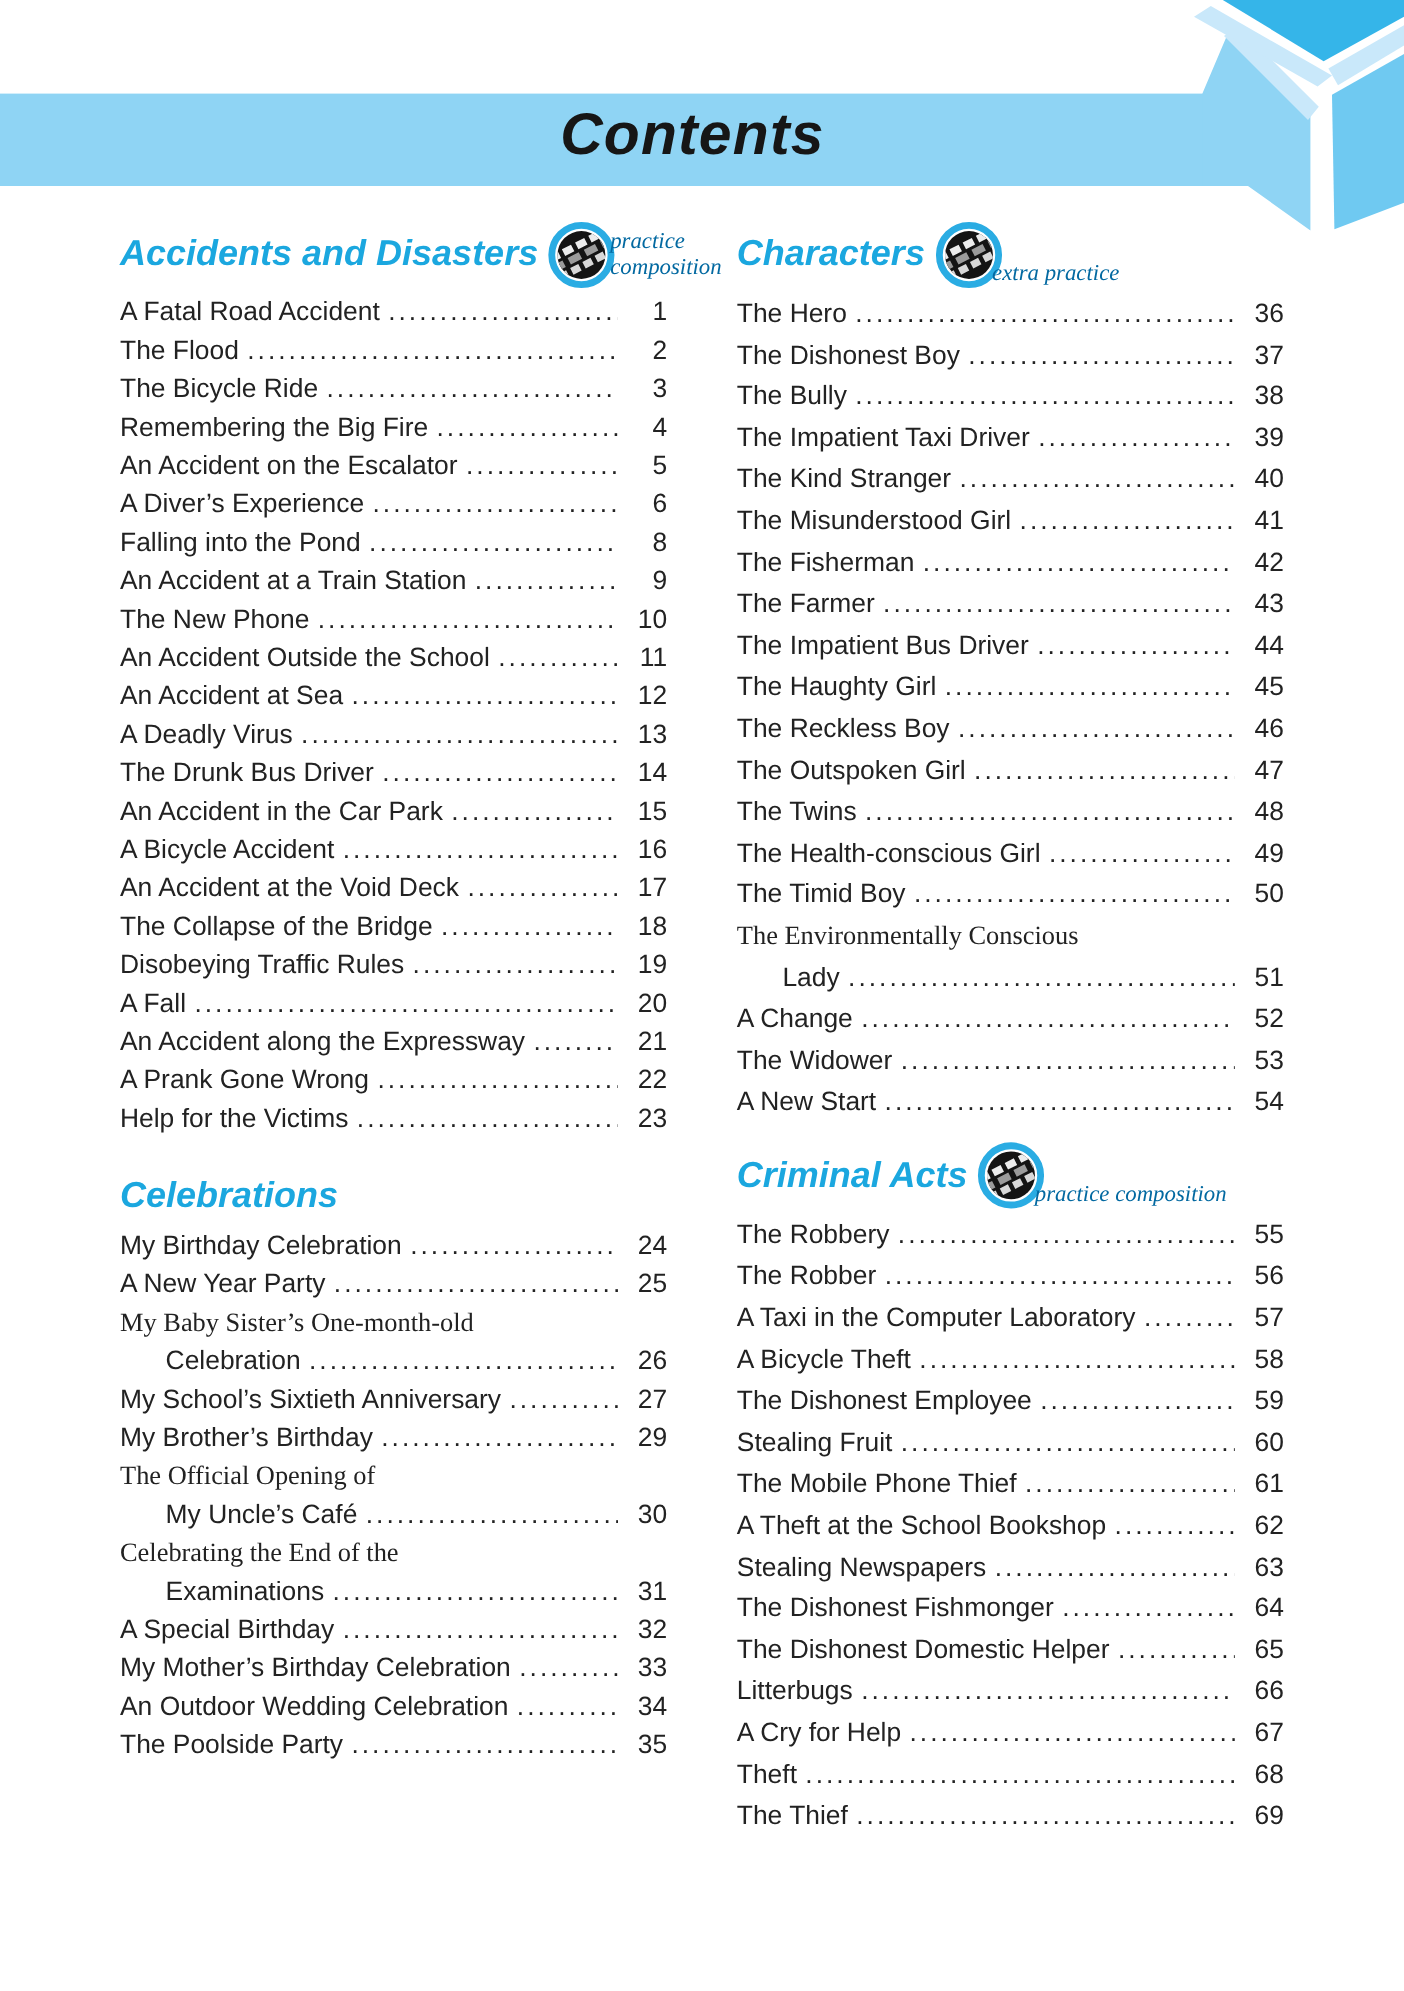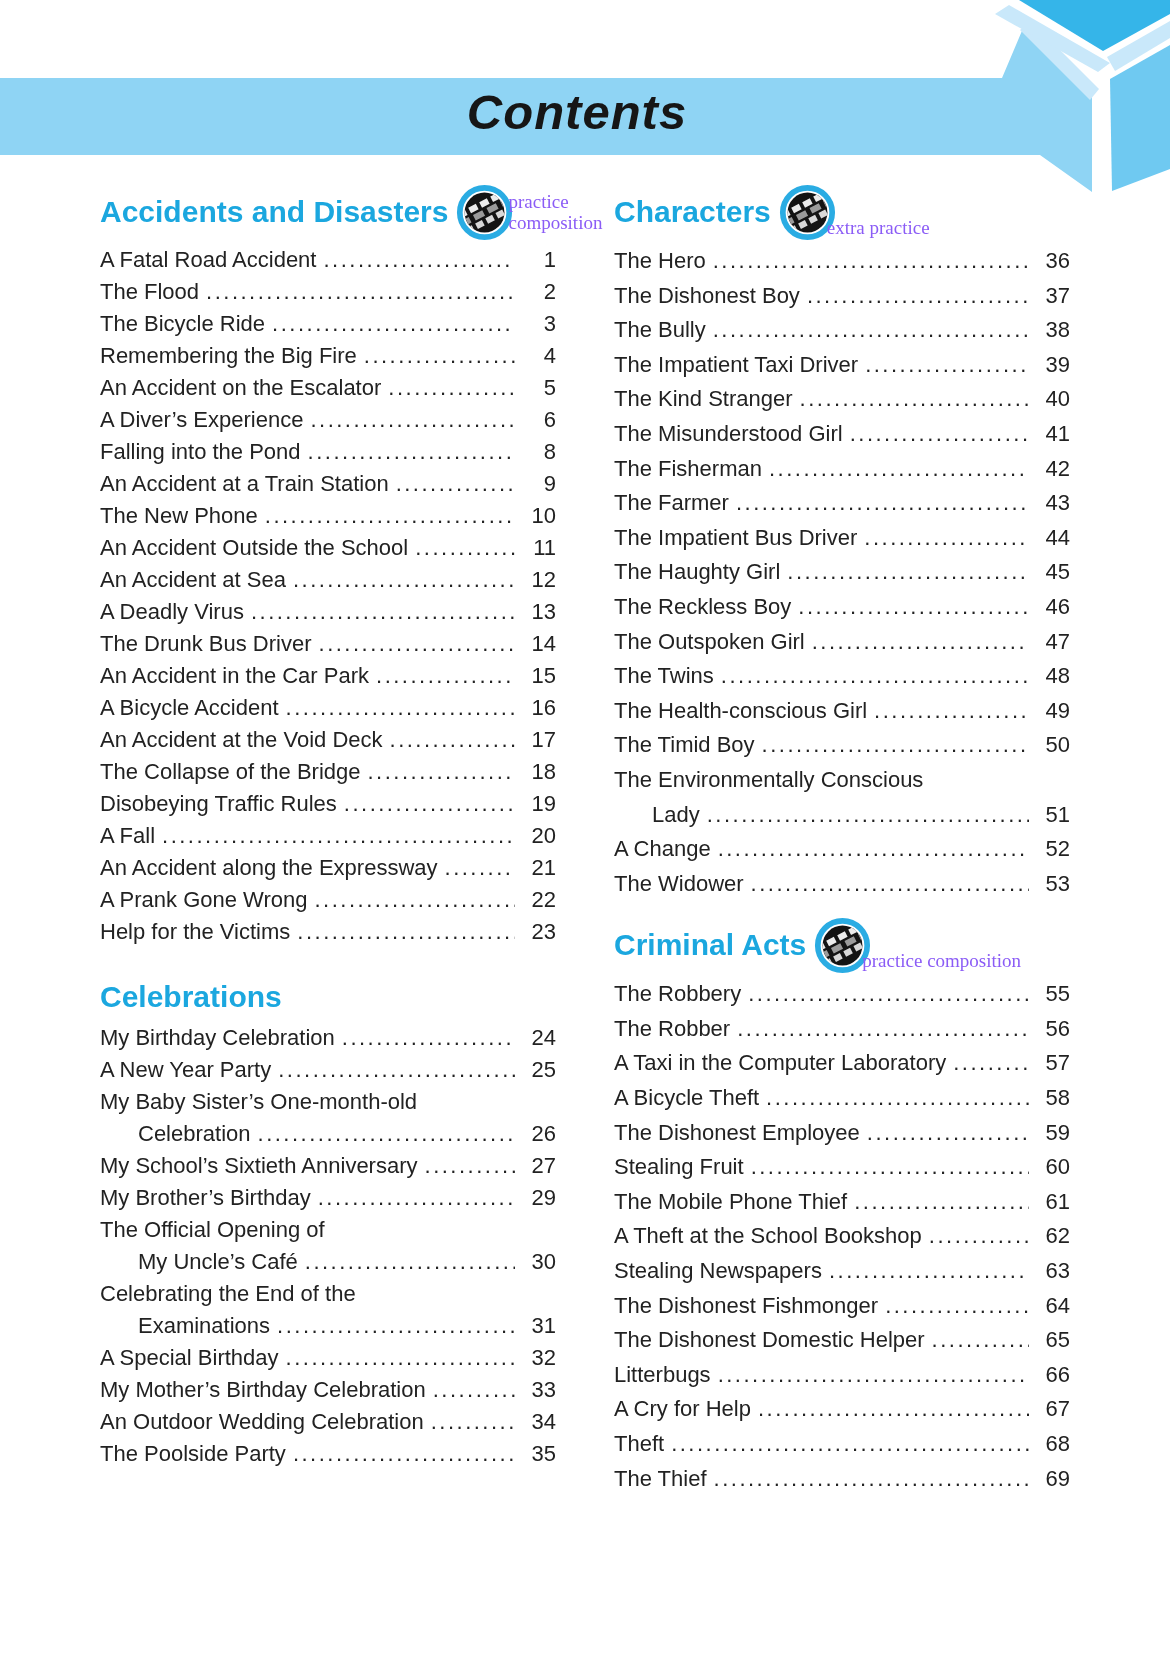--- a/index.html
+++ b/index.html
@@ -35,48 +35,48 @@
     position:absolute;left:100px;top:182px;width:970px;
     display:flex;gap:58px;
   }
   .col{width:456px;}
   .sec-head{
     display:flex;align-items:center;
     min-height:60px;margin-bottom:2px;
   }
   .sec-head.plain{min-height:46px;}
   .sec-title{
-    font-size:30px;font-weight:bold;
+    font-size:30px;font-weight:bold;font-style:italic;
     color:var(--accent);white-space:nowrap;
   }
   .badge{margin-left:8px;flex:none;line-height:0;}
   .badge-label{
     font-family:"Liberation Serif","DejaVu Serif",serif;
-    font-size:19px;line-height:21px;
-    color:#8b5cf6;margin-left:-5px;white-space:nowrap;
+    font-style:italic;font-size:19px;line-height:21px;
+    color:#0369a1;margin-left:-5px;white-space:nowrap;
   }
   .badge-label.low{align-self:flex-end;margin-bottom:4px;margin-left:-9px;}
   .entries{font-size:22px;}
   .col-left .entries{line-height:32px;}
   .col-right .entries{line-height:34.6px;}
   .col-left .sec.stacked{margin-top:26px;}
   .col-right .sec.stacked{margin-top:14px;}
   .entry{display:flex;align-items:baseline;}
   .entry .t{white-space:nowrap;}
   .entry .t.cont{padding-left:38px;}
   .entry .lead{
     flex:1;overflow:hidden;white-space:nowrap;
     margin-left:7px;margin-right:7px;min-width:14px;
   }
   .entry .lead::after{
     content:"..........................................................................";
     letter-spacing:2.5px;
   }
   .entry .pg{flex:none;min-width:34px;text-align:right;}
-  .entry-line{white-space:nowrap;}
+  .entry-line{white-space:nowrap;font-family:Liberation Serif, serif;}
 </style>
 </head>
 <body>
 
 <div class="band"></div>
 <h1 class="page-title">Contents</h1>
 
 <svg class="decor" width="380" height="300" viewBox="790 0 380 300" aria-hidden="true">
   <polygon style="fill:var(--band)" points="1002,78 1024,26 1092,96 1092,192 1040,155 1002,155"></polygon>
   <polygon style="fill:var(--bevel)" points="1020,30 1031,21 1099,89 1090,100"></polygon>
@@ -400,20 +400,25 @@
           <div class="entry">
     <span class="t">A Change</span>
     <span class="lead"></span>
     <span class="pg">52</span>
   </div>
           <div class="entry">
     <span class="t">The Widower</span>
     <span class="lead"></span>
     <span class="pg">53</span>
   </div>
+          <div class="entry">
+    <span class="t">A New Start</span>
+    <span class="lead"></span>
+    <span class="pg">54</span>
+  </div>
         </div>
   </section>
       <section class="sec stacked">
     <div class="sec-head">
       <span class="sec-title">Criminal Acts</span>
     <span class="badge">
     <svg width="57" height="57" viewBox="0 0 60 60">
       <defs>
                 <clipPath id="badge-clip">
                   <circle cx="30" cy="30" r="21"></circle>

